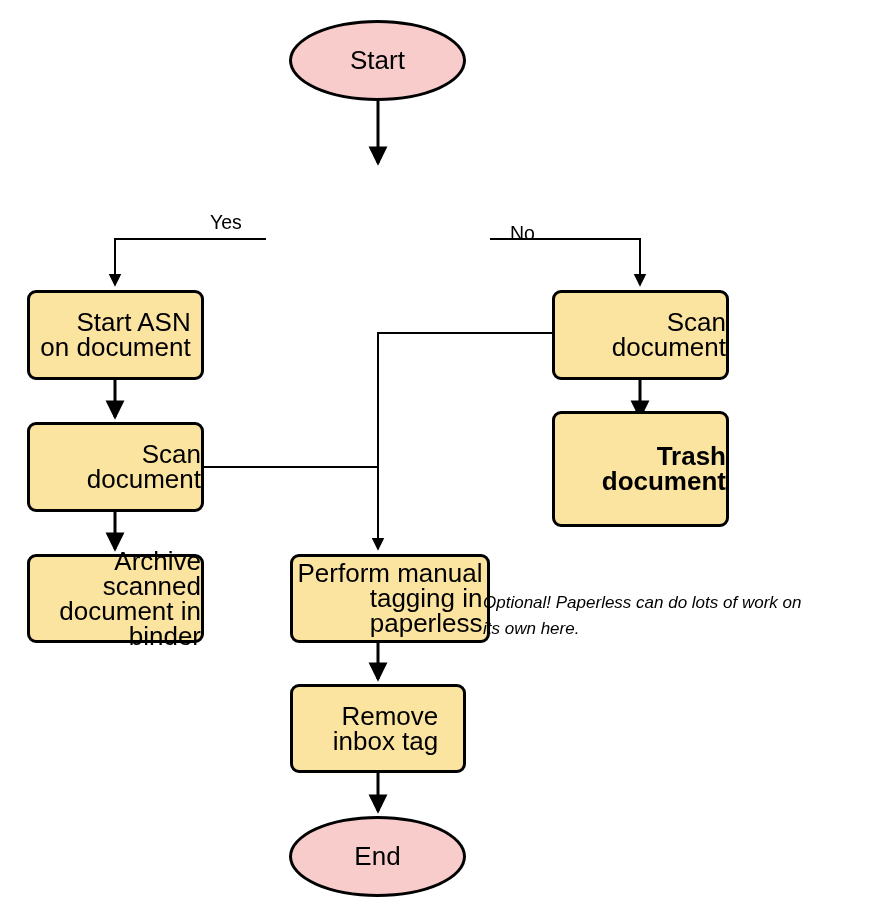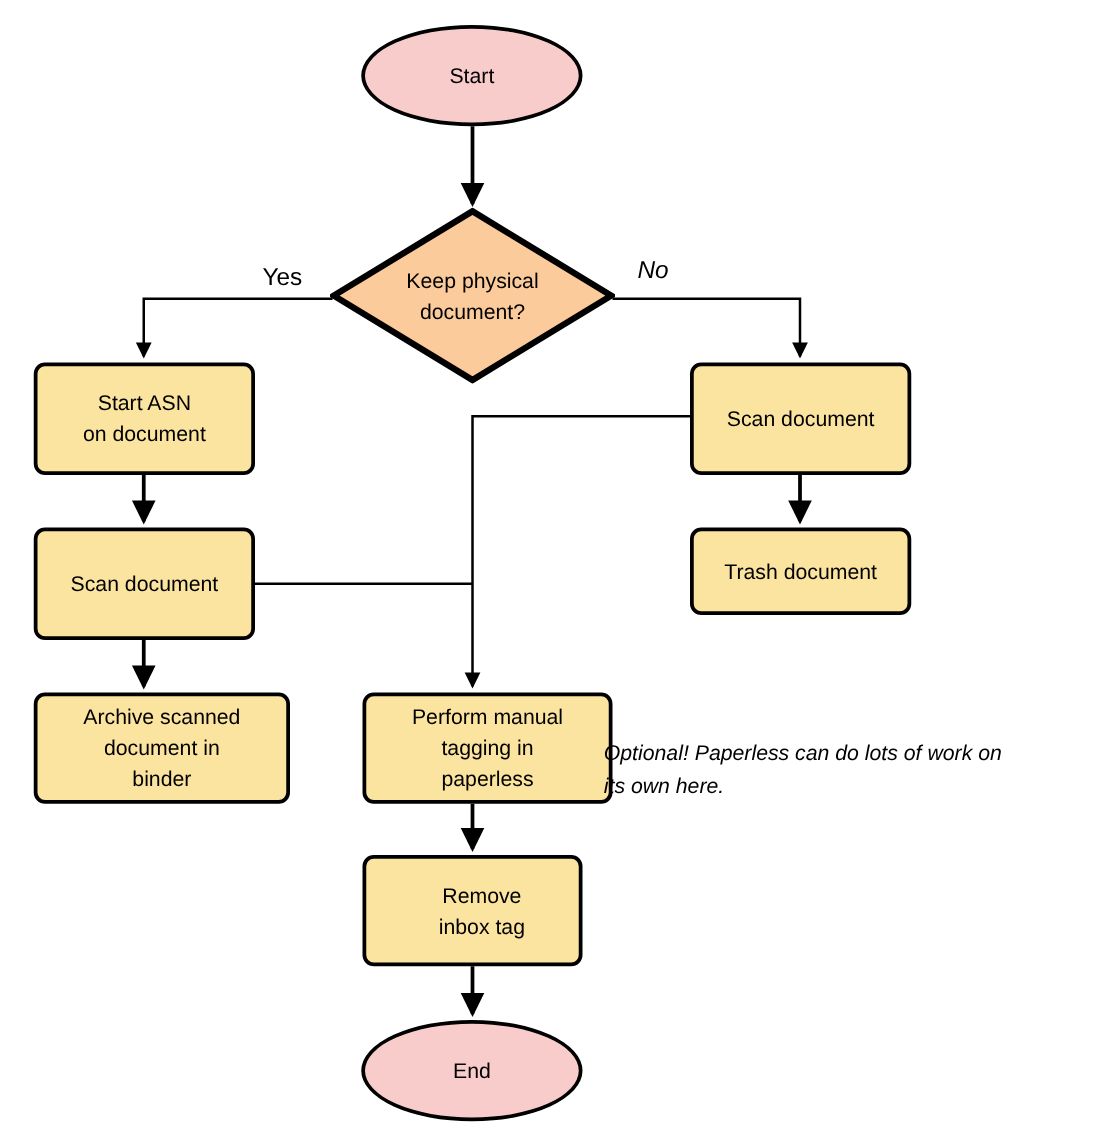--- a/index.html
+++ b/index.html
@@ -26,23 +26,23 @@
     top: 0;
     width: 888px;
     height: 907px;
   }
   .node {
     position: absolute;
     box-sizing: border-box;
     display: flex;
     align-items: center;
     justify-content: center;
-    text-align: center;
+    text-align: right;
     color: #000000;
-    font-size: 17px;
+    font-size: 26px;
     line-height: 25px;
     white-space: pre-line;
   }
   .node.process {
     border: 3px solid #000000;
     border-radius: 9px;
     background: #fbe3a0;
   }
   .node.terminator {
     border: 3px solid #000000;
@@ -113,66 +113,59 @@
       <path d="M 378 643 L 378 679" marker-end="url(#arrow)"></path>
 
       <path d="M 378 773 L 378 811" marker-end="url(#arrow)"></path>
     </g>
   </svg>
 
   <div class="node terminator" style="left:289px; top:20px; width:177px; height:81px;">
     <span>Start</span>
   </div>
 
-  <div class="node decision" style="left:264px; top:166px; width:228px; height:141px;">
-    <svg class="diamond-shape" viewBox="0 0 228 141" preserveAspectRatio="none" aria-hidden="true">
-      <polygon points="114,3 225,70.5 114,138 3,70.5" fill="#fbcb9b" stroke="#000000" stroke-width="5" stroke-linejoin="miter"></polygon>
-    </svg>
-    <span class="decision-label">Keep physical
-document?</span>
-  </div>
 
   <div class="node process" style="left:27px; top:290px; width:177px; height:90px;">
     <span>Start ASN
 on document</span>
   </div>
 
   <div class="node process" style="left:27px; top:422px; width:177px; height:90px;">
     <span>Scan document</span>
   </div>
 
-  <div class="node process" style="left:27px; top:554px; width:205px; height:89px;">
+  <div class="node process" style="left:27px; top:554px; width:177px; height:89px;">
     <span>Archive scanned
 document in
 binder</span>
   </div>
 
   <div class="node process" style="left:552px; top:290px; width:177px; height:90px;">
     <span>Scan document</span>
   </div>
 
-  <div class="node process" style="left:552px; top:422px; width:177px; height:70px;">
+  <div class="node process" style="left:552px; top:411px; width:177px; height:116px;font-weight:bold;">
     <span>Trash document</span>
   </div>
 
   <div class="node process" style="left:290px; top:554px; width:200px; height:89px;">
     <span>Perform manual
 tagging in
 paperless</span>
   </div>
 
   <div class="node process" style="left:290px; top:684px; width:176px; height:89px;padding-left:15px;">
     <span>Remove
 inbox tag</span>
   </div>
 
   <div class="node terminator" style="left:289px; top:816px; width:177px; height:81px;">
     <span>End</span>
   </div>
 
   <div class="edge-label" style="left:210px; top:211px;text-align:center;">Yes</div>
 
-  <div class="edge-label" style="left:510px; top:205px;font-style:italic;">No</div>
+  <div class="edge-label" style="left:510px; top:222px;">No</div>
 
   <div class="annotation" style="left:483px; top:590px; width:400px;">Optional! Paperless can do lots of work on
 its own here.</div>
 
 </div>
 
 </body></html>

